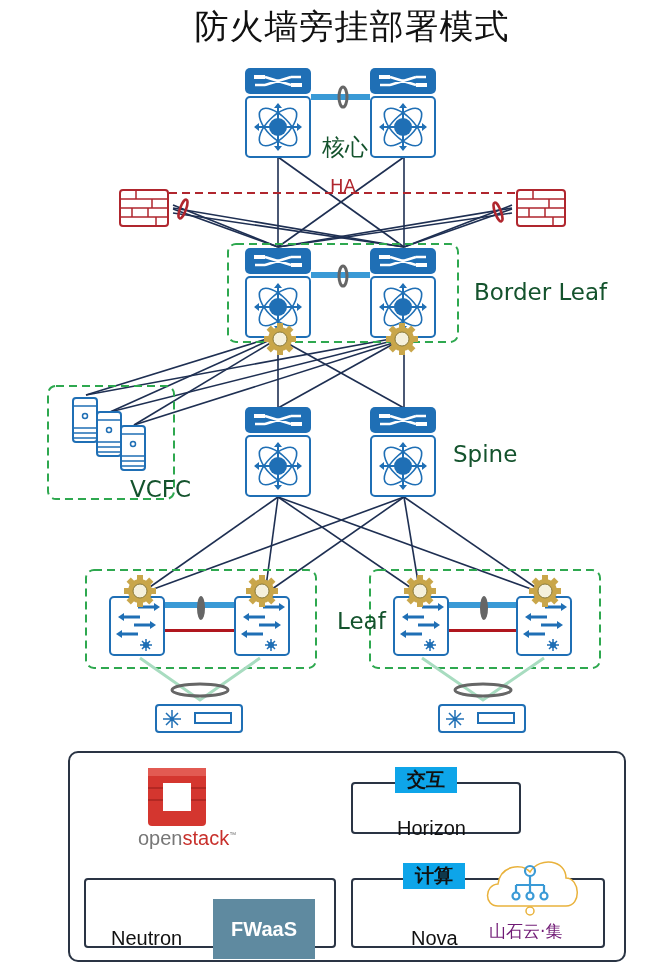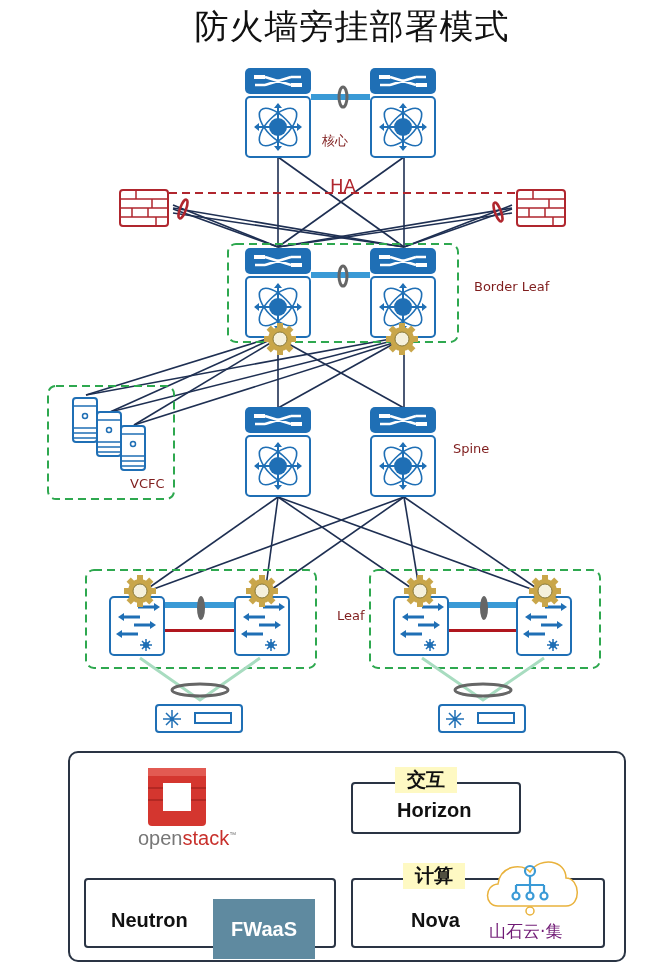--- a/index.html
+++ b/index.html
@@ -1,24 +1,24 @@
 <!DOCTYPE html>
 <html><head>
 <meta charset="utf-8">
 <style>
   html,body{margin:0;padding:0;background:#fff;}
   body{width:670px;height:971px;position:relative;overflow:hidden;font-family:"DejaVu Sans",sans-serif;}
   svg{position:absolute;left:0;top:0;}
   .title{position:absolute;left:0;width:670px;top:4px;text-align:center;font-size:34px;color:#111;letter-spacing:1px;padding-left:17px;}
-  .lbl{position:absolute;font-size:13px;color:#7f1d1d;font-family:"DejaVu Sans",sans-serif;}
+  .lbl{position:absolute;font-size:23px;color:#14532d;font-family:"DejaVu Sans",sans-serif;}
   .ha{position:absolute;font-size:18px;color:#b0262e;}
   .panel{position:absolute;left:68px;top:751px;width:558px;height:211px;border:2px solid #2a3444;border-radius:10px;box-sizing:border-box;}
   .box{position:absolute;border:2px solid #2a3444;border-radius:4px;box-sizing:border-box;background:#fff;}
-  .boxcap{position:absolute;background:#fef9c3;padding:0 12px;font-size:19px;font-weight:bold;color:#111;}
-  .bold{position:absolute;font-family:"Liberation Sans",sans-serif;font-weight:bold;font-size:20px;color:#111;}
+  .boxcap{position:absolute;background:#0ea5e9;padding:0 12px;font-size:19px;font-weight:bold;color:#111;}
+  .bold{position:absolute;font-family:"Liberation Sans",sans-serif;font-weight:normal;font-size:20px;color:#111;margin-top:18px;}
   .fwaas{position:absolute;left:213px;top:899px;width:102px;height:60px;background:#5f8aa0;color:#fff;font-family:"Liberation Sans",sans-serif;font-weight:bold;font-size:20px;display:flex;align-items:center;justify-content:center;}
   .os{position:absolute;left:138px;top:827px;font-family:"Liberation Sans",sans-serif;font-size:20px;color:#777;}
   .os b{color:#c8302c;font-weight:normal;}
   .wm{position:absolute;left:489px;top:920px;font-size:17px;color:#701a75;}
 </style>
 </head>
 <body>
 
 <div class="title">防火墙旁挂部署模式</div>
 

